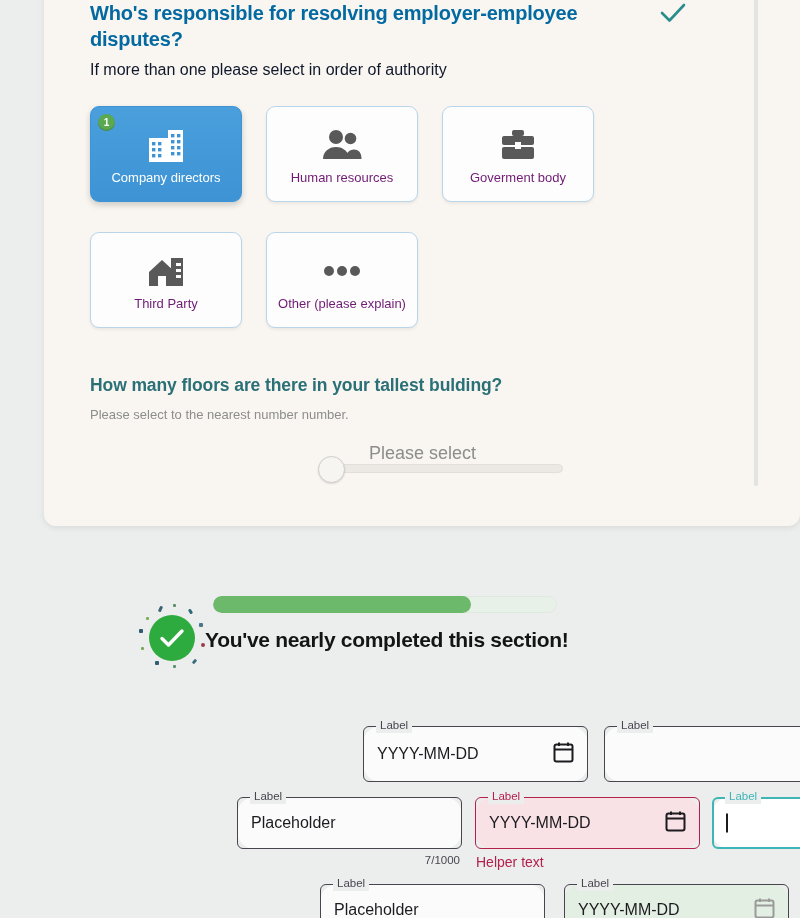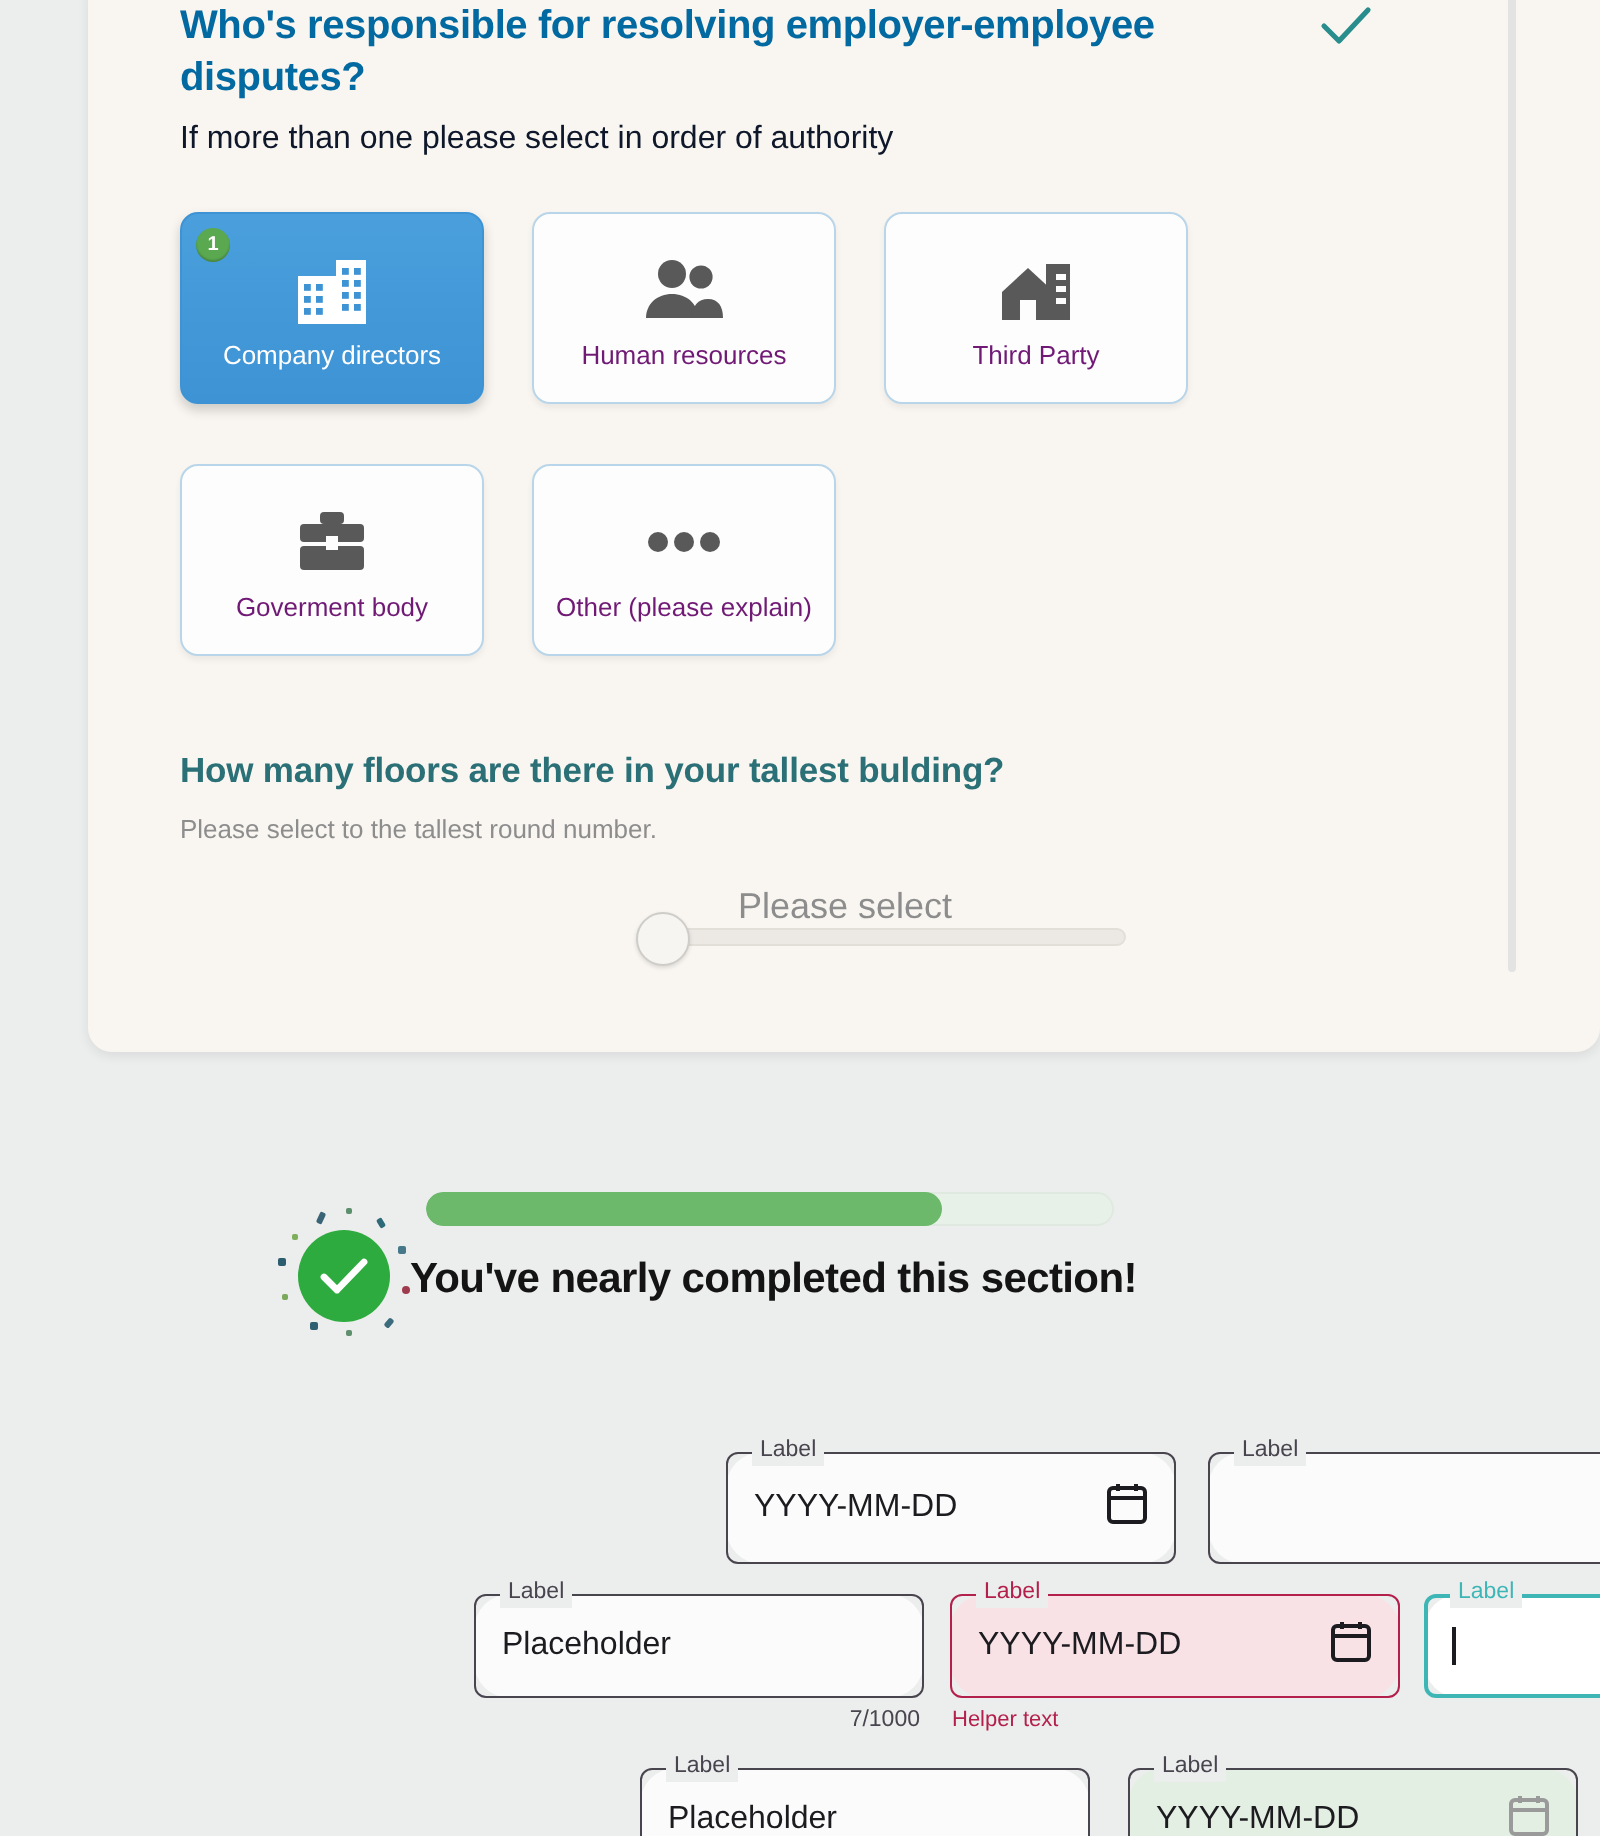--- a/index.html
+++ b/index.html
@@ -108,21 +108,21 @@
     position:absolute;left:13px;top:-8px;height:15px;background:#eceded;
     padding:0 4px;font-size:11.5px;color:#49454f;line-height:15px;
     white-space:nowrap;
   }
   .mbox .val{
     position:absolute;left:14px;top:50%;transform:translateY(-50%);
     font-size:16px;color:#1c1b1f;white-space:nowrap;
   }
   .mbox .cal{position:absolute;right:14px;top:50%;transform:translateY(-50%);}
   .mhelp{
-    position:absolute;left:1px;top:100%;margin-top:5px;font-size:11px;color:#49454f;
+    position:absolute;left:1px;top:100%;margin-top:5px;font-size:14px;color:#49454f;
     white-space:nowrap;
   }
   .mcount{
     position:absolute;right:2px;top:100%;margin-top:5px;font-size:11.5px;color:#49454f;
     white-space:nowrap;
   }
 
   
   .mfield.filled .mbox{background:#fbfbfb;}
   .mfield.error .mbox{background:#f8e2e6;}
@@ -191,61 +191,61 @@
             <circle cx="29.5" cy="10.5" r="5.8"></circle>
             <path d="M2 31c0-7.2 5.8-12 13-12s13 4.8 13 12z"></path>
             <path d="M25 31c0-6 3-9.5 8-9.5s7.5 3.6 7.5 9.5z"></path>
           </svg>
         </div>
         <div class="opt-label">Human resources</div>
       </div>
 
       <div class="opt-card">
         <div class="opt-icon">
+          <svg width="38" height="34" viewBox="0 0 38 34" fill="#595959">
+            <rect x="13" y="2" width="12" height="6" rx="2"></rect>
+            <rect x="3" y="8" width="32" height="9" rx="2"></rect>
+            <rect x="3" y="19" width="32" height="12" rx="2"></rect>
+            <rect x="16" y="14" width="6" height="7" fill="#fdfdfd"></rect>
+          </svg>
+        </div>
+        <div class="opt-label">Goverment body</div>
+      </div>
+
+      <div class="opt-card">
+        <div class="opt-icon">
           <svg width="42" height="34" viewBox="0 0 42 34" fill="#595959">
             <path d="M4 18 L17 6 L30 18 L30 32 L4 32 Z"></path>
             <rect x="13" y="22" width="8" height="10" fill="#fdfdfd"></rect>
             <path d="M26 4 L38 4 L38 32 L26 32 Z"></path>
             <g fill="#fdfdfd">
               <rect x="31" y="9" width="5" height="3"></rect>
               <rect x="31" y="15" width="5" height="3"></rect>
               <rect x="31" y="21" width="5" height="3"></rect>
             </g>
           </svg>
         </div>
         <div class="opt-label">Third Party</div>
       </div>
 
       <div class="opt-card">
         <div class="opt-icon">
-          <svg width="38" height="34" viewBox="0 0 38 34" fill="#595959">
-            <rect x="13" y="2" width="12" height="6" rx="2"></rect>
-            <rect x="3" y="8" width="32" height="9" rx="2"></rect>
-            <rect x="3" y="19" width="32" height="12" rx="2"></rect>
-            <rect x="16" y="14" width="6" height="7" fill="#fdfdfd"></rect>
-          </svg>
-        </div>
-        <div class="opt-label">Goverment body</div>
-      </div>
-
-      <div class="opt-card">
-        <div class="opt-icon">
           <svg width="42" height="12" viewBox="0 0 42 12" fill="#595959">
             <circle cx="8" cy="6" r="5"></circle>
               <circle cx="21" cy="6" r="5"></circle>
               <circle cx="34" cy="6" r="5"></circle>
           </svg>
         </div>
         <div class="opt-label">Other (please explain)</div>
       </div>
     </div>
 
     <div class="q2">
       <h3 class="q2-title">How many floors are there in your tallest bulding?</h3>
-      <p class="q2-sub">Please select to the tallest round number.</p>
+      <p class="q2-sub">Please select to the nearest number number.</p>
       <div class="slider-row">
         <div class="slider-label">Please select</div>
         <div class="slider-track">
           <div class="slider-thumb"></div>
         </div>
       </div>
     </div>
 
   </div>
   <div class="scrollbar-track"></div>

